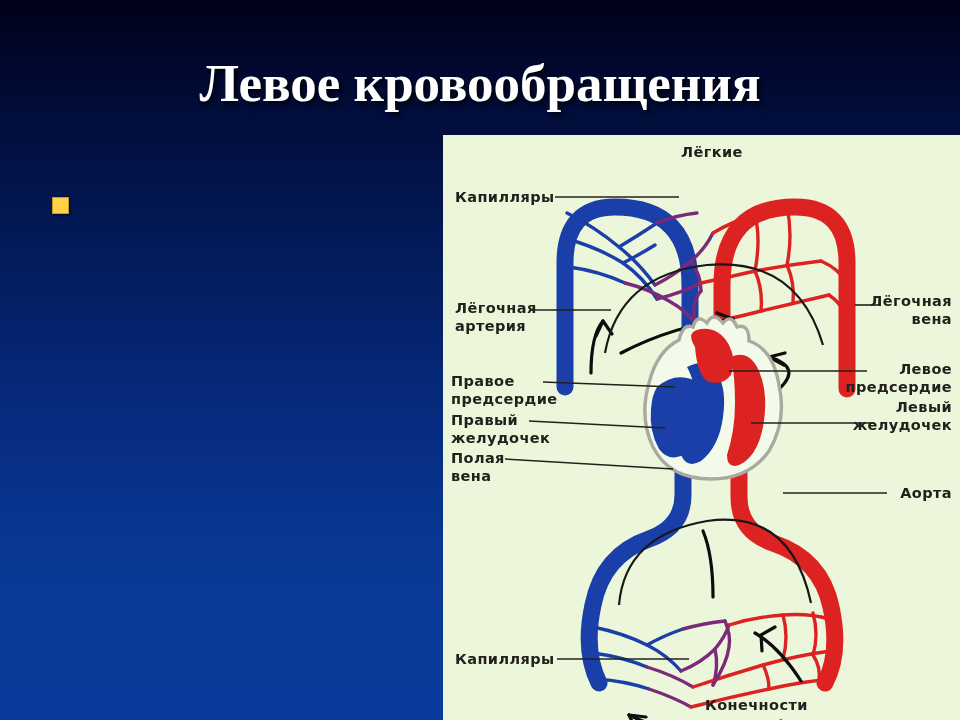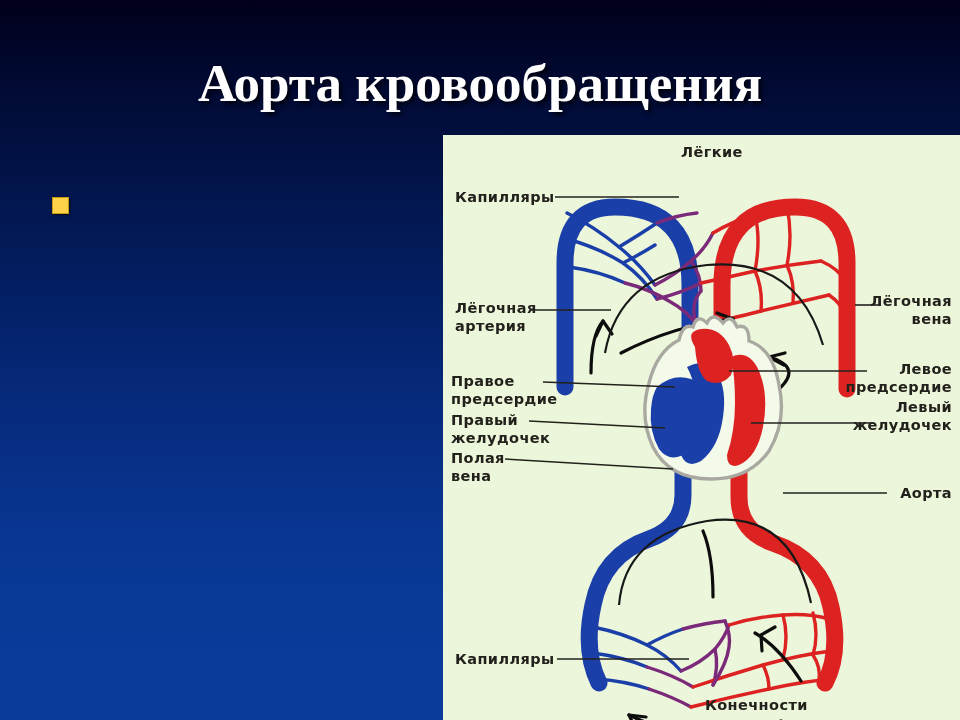--- a/index.html
+++ b/index.html
@@ -120,21 +120,21 @@
   .cap-red  { stroke: #dd2222; fill: none; stroke-width: 3.4; stroke-linecap: round; }
   .cap-mid  { stroke: #7b2a7a; fill: none; stroke-width: 3.4; stroke-linecap: round; }
   .heart-outline { stroke: #a9a9a1; stroke-width: 3.4; fill: #f3faea; }
   .organ-ring { stroke: #181818; stroke-width: 2.2; fill: none; }
 </style>
 </head>
 <body>
 
 <div id="slide">
 
-  <div id="title">Аорта кровообращения</div>
+  <div id="title">Левое кровообращения</div>
 
   <div id="body-block">
     <div class="bullet-row">
       <span class="bullet-marker"></span>
     </div>
   </div>
 
   <div id="diagram-panel">
     <svg id="diagram-svg" viewBox="0 0 517 585" xmlns="http://www.w3.org/2000/svg">
 

